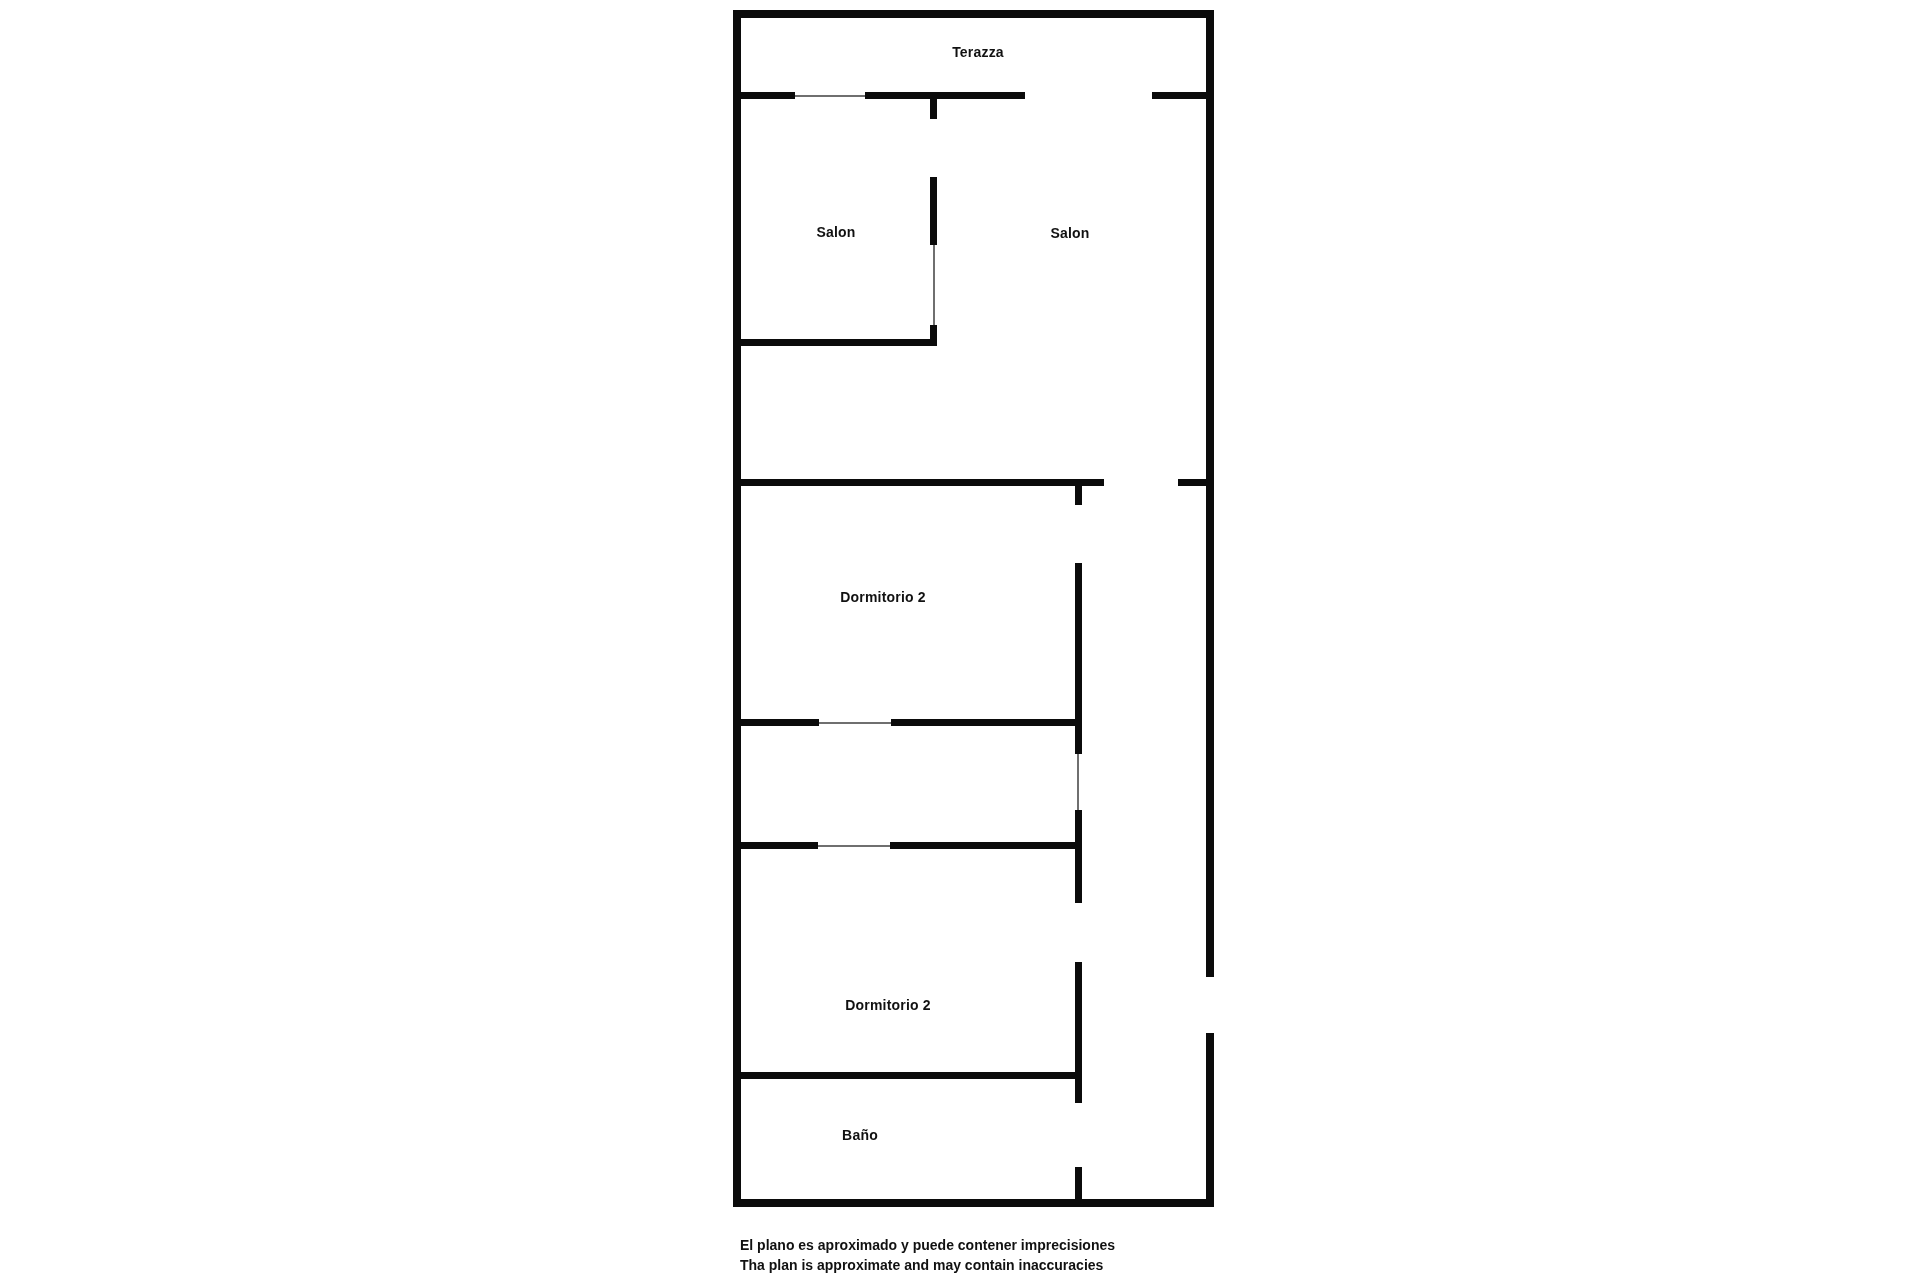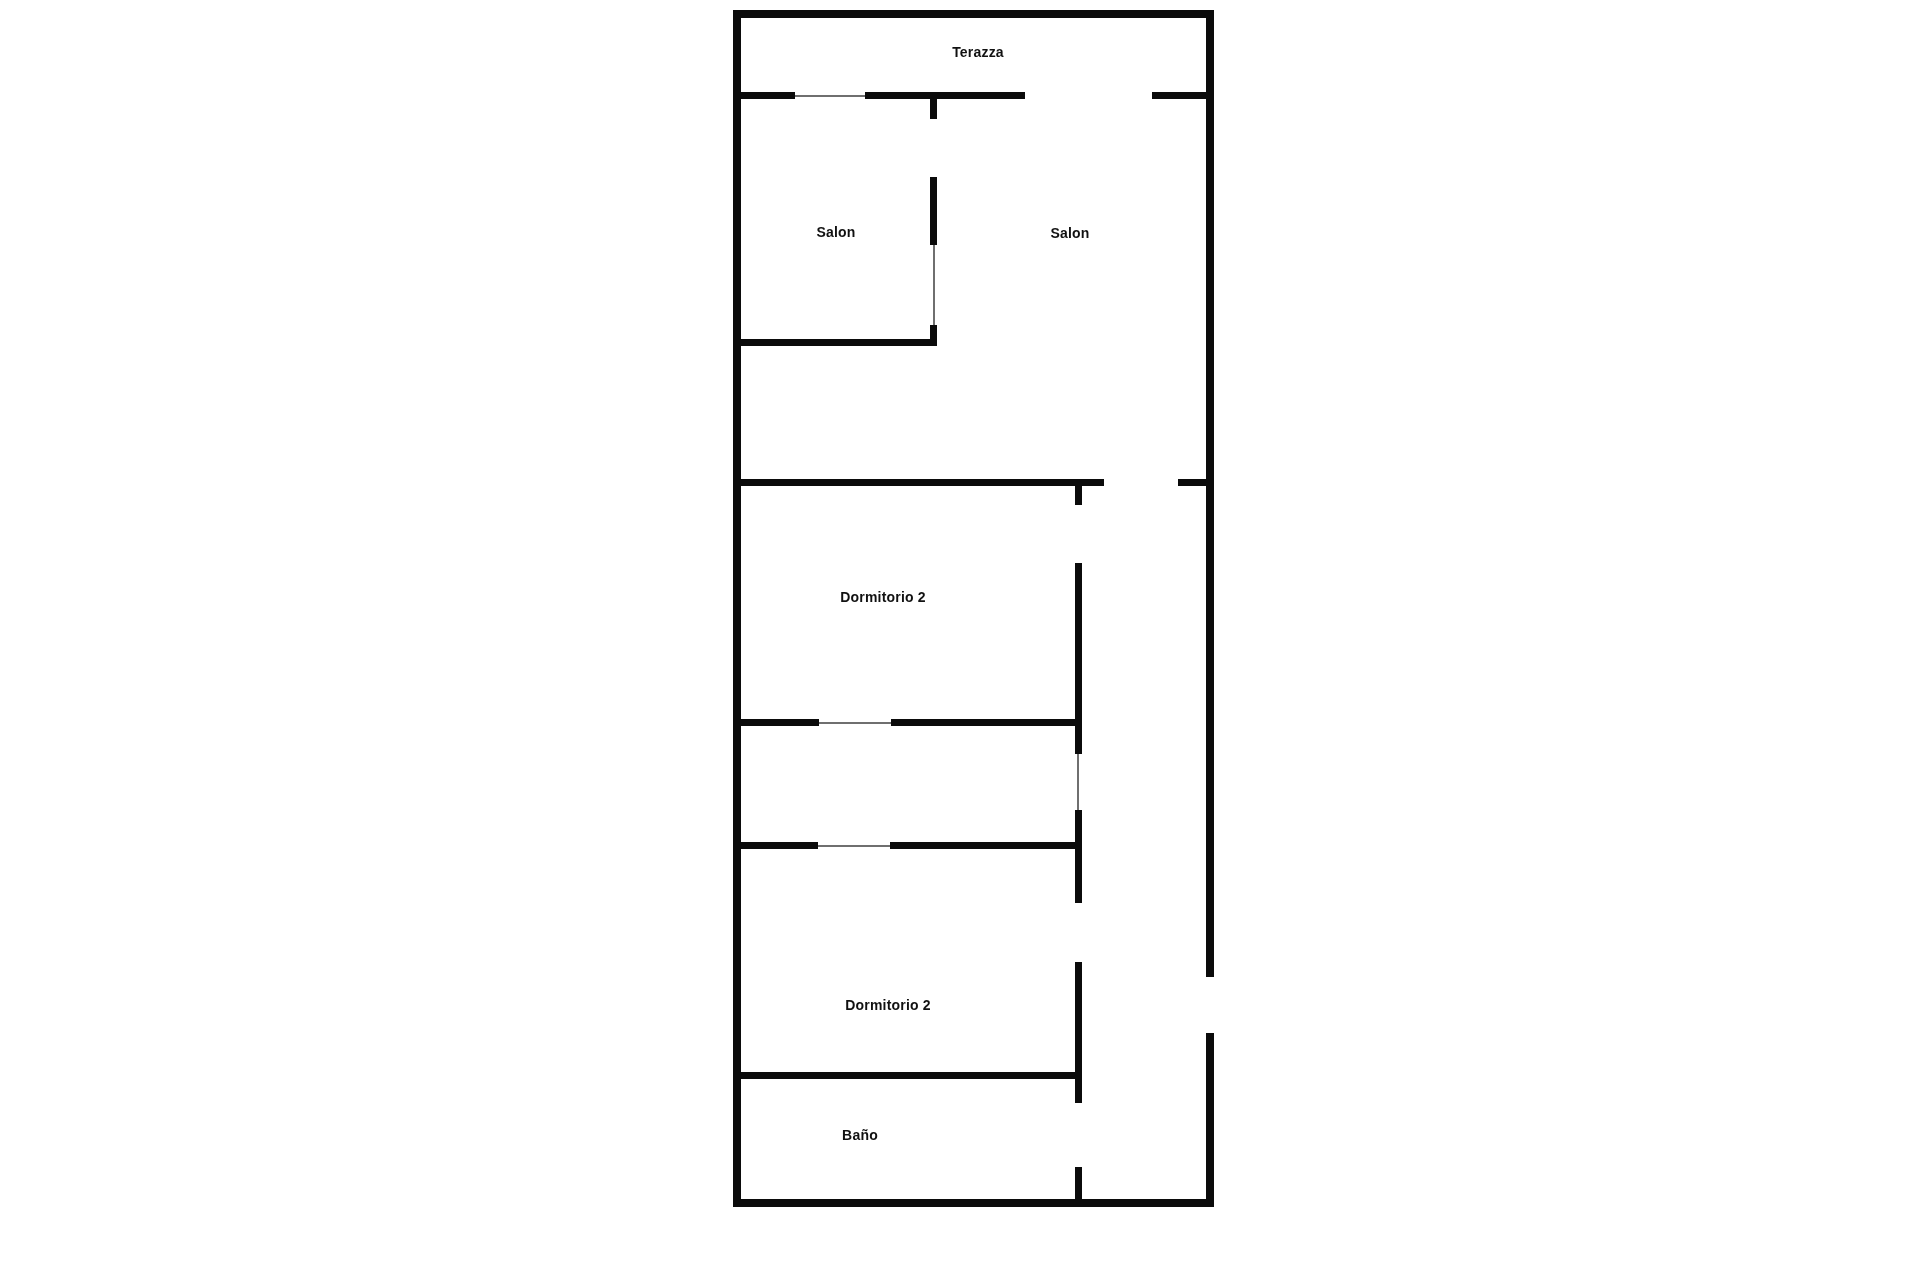--- a/index.html
+++ b/index.html
@@ -80,13 +80,17 @@
       <div class="wall thin" style="left: 818px; top: 845px; width: 72px; height: 2px;"></div>
       <div class="wall" style="left: 890px; top: 842px; width: 192px; height: 7px;"></div>
       <div class="wall" style="left: 737px; top: 1072px; width: 345px; height: 7px;"></div>
       <div class="room-label" style="left: 978px; top: 52px;">Terazza</div>
       <div class="room-label" style="left: 836px; top: 232px;">Salon</div>
       <div class="room-label" style="left: 1070px; top: 233px;">Salon</div>
       <div class="room-label" style="left: 883px; top: 597px;">Dormitorio 2</div>
       <div class="room-label" style="left: 888px; top: 1005px; text-align: center;">Dormitorio 2</div>
       <div class="room-label" style="left: 860px; top: 1135px;">Baño</div>
     </div>
+  <div class="disclaimer">
+    <div>El plano es aproximado y puede contener imprecisiones</div>
+    <div>Tha plan is approximate and may contain inaccuracies</div>
+  </div>
 </div>
 
 </body></html>

